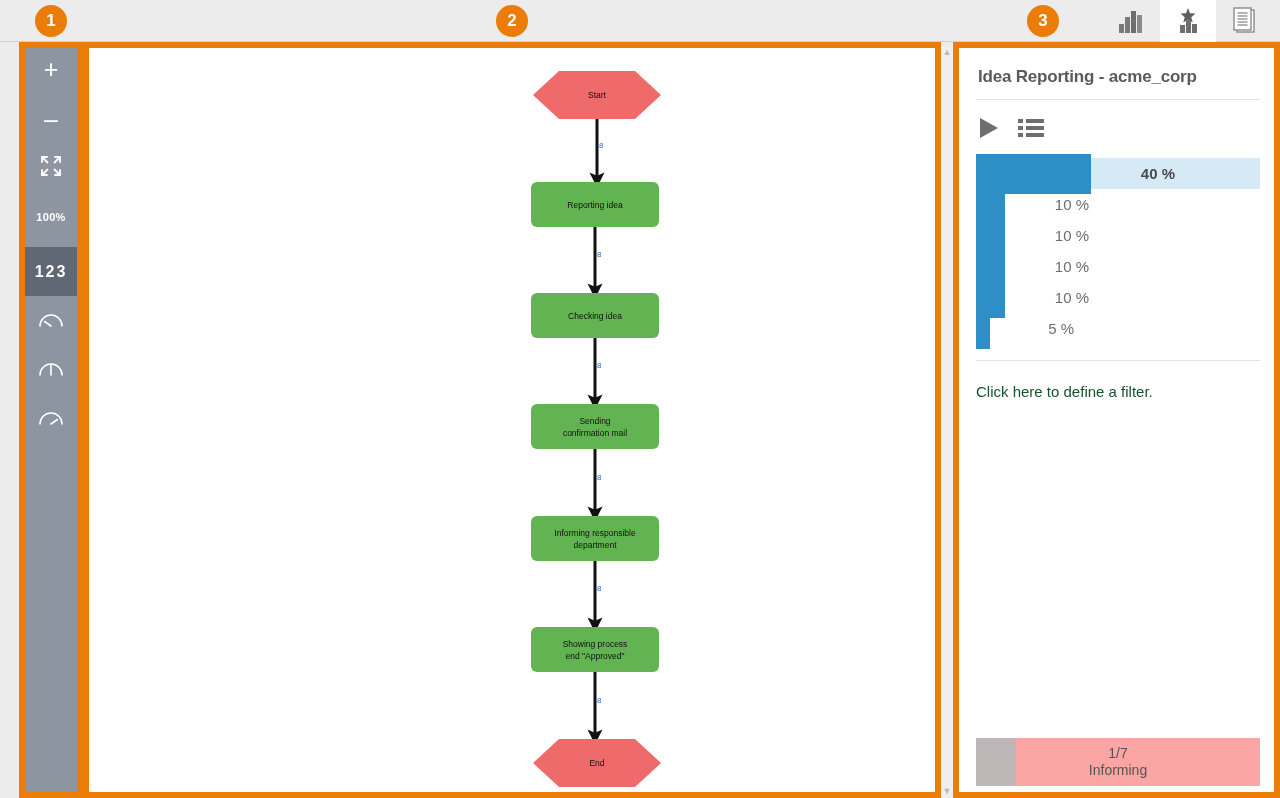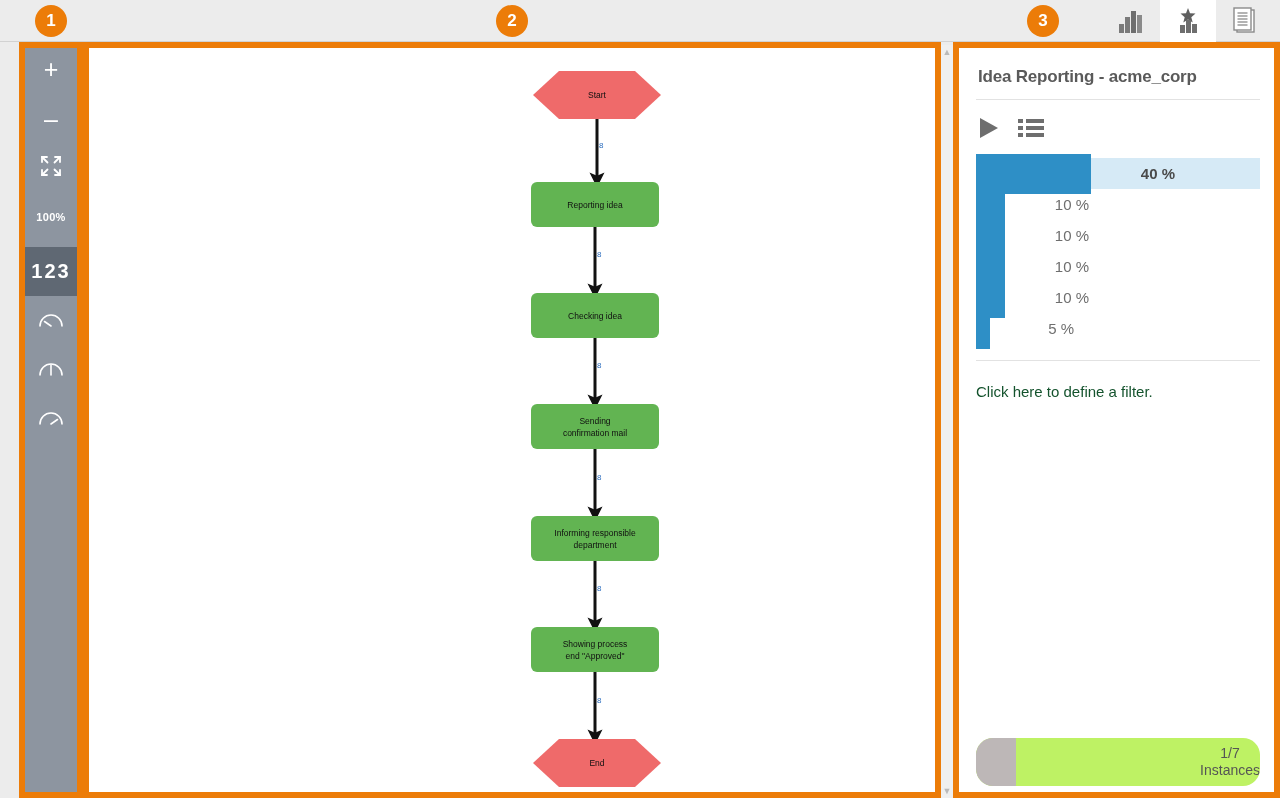--- a/index.html
+++ b/index.html
@@ -36,21 +36,21 @@
     background: #8d95a0;
   }
   .lb-btn {
     width: 58px; height: 49px;
     display: flex; align-items: center; justify-content: center;
     color: #ffffff; cursor: pointer; position: relative;
   }
   .lb-btn.zoomlabel { font-size: 11px; font-weight: bold; letter-spacing: .3px; }
   .lb-sep { height: 6px; width: 58px; }
   .lb-btn.selected { background: #5f6873; }
-  .lb-btn.selected .numlabel { font-size: 20px; font-weight: bold; letter-spacing: 2px; text-align: center; }
+  .lb-btn.selected .numlabel { font-size: 16px; font-weight: bold; letter-spacing: 2px; text-align: center; }
   .plusglyph { font-size: 25px; line-height: 25px; font-weight: 300; }
   .minusglyph { font-size: 25px; line-height: 18px; font-weight: 300; }
 
   
   #canvas-wrap {
     position: absolute; left: 86px; top: 45px;
     width: 852px; height: 750px;
     background: #ffffff; border: 1px solid #d9d9d9;
     overflow: hidden;
   }
@@ -103,24 +103,23 @@
 
   #filter-zone { padding: 16px 20px 0 20px; }
   #filter-text { padding-top: 22px; font-size: 15px; color: #14532d; cursor: pointer; }
 
   #rp-footer {
     position: absolute; left: 0; bottom: 12px; width: 324px;
     display: flex; gap: 14px; padding: 0 20px;
   }
   .stat-box {
     position: relative; flex: 1; height: 48px;
-    background: #bef264; overflow: hidden;
-    display: flex; align-items: center; justify-content: flex-end;
+    background: #fca5a5; overflow: hidden;
+    display: flex; align-items: center; justify-content: center;
     cursor: pointer;
-    border-radius: 17px;
   }
   .stat-fill {
     position: absolute; left: 0; top: 0; height: 48px;
     background: #bdb7b7;
   }
   .stat-text {
     position: relative; text-align: center; line-height: 1.25;
     font-size: 14px; color: #555555;
   }
 
@@ -369,21 +368,21 @@
     <div id="filter-zone">
       <div class="rp-divider" style="margin:0;"></div>
       <div id="filter-text">Click here to define a filter.</div>
     </div>
 
     <div id="rp-footer">
         <div class="stat-box">
           <div class="stat-fill" style="width: 14%;"></div>
           <div class="stat-text">
             <div>1/7</div>
-            <div>Instances</div>
+            <div>Informing</div>
           </div>
         </div>
       </div>
 
   </div>
 
   <div class="anno-box" style="left:19px;  top:42px; width:64px;  height:756px;"></div>
   <div class="anno-box" style="left:83px;  top:42px; width:858px; height:756px;"></div>
   <div class="anno-box" style="left:953px; top:42px; width:327px; height:756px;"></div>
 

